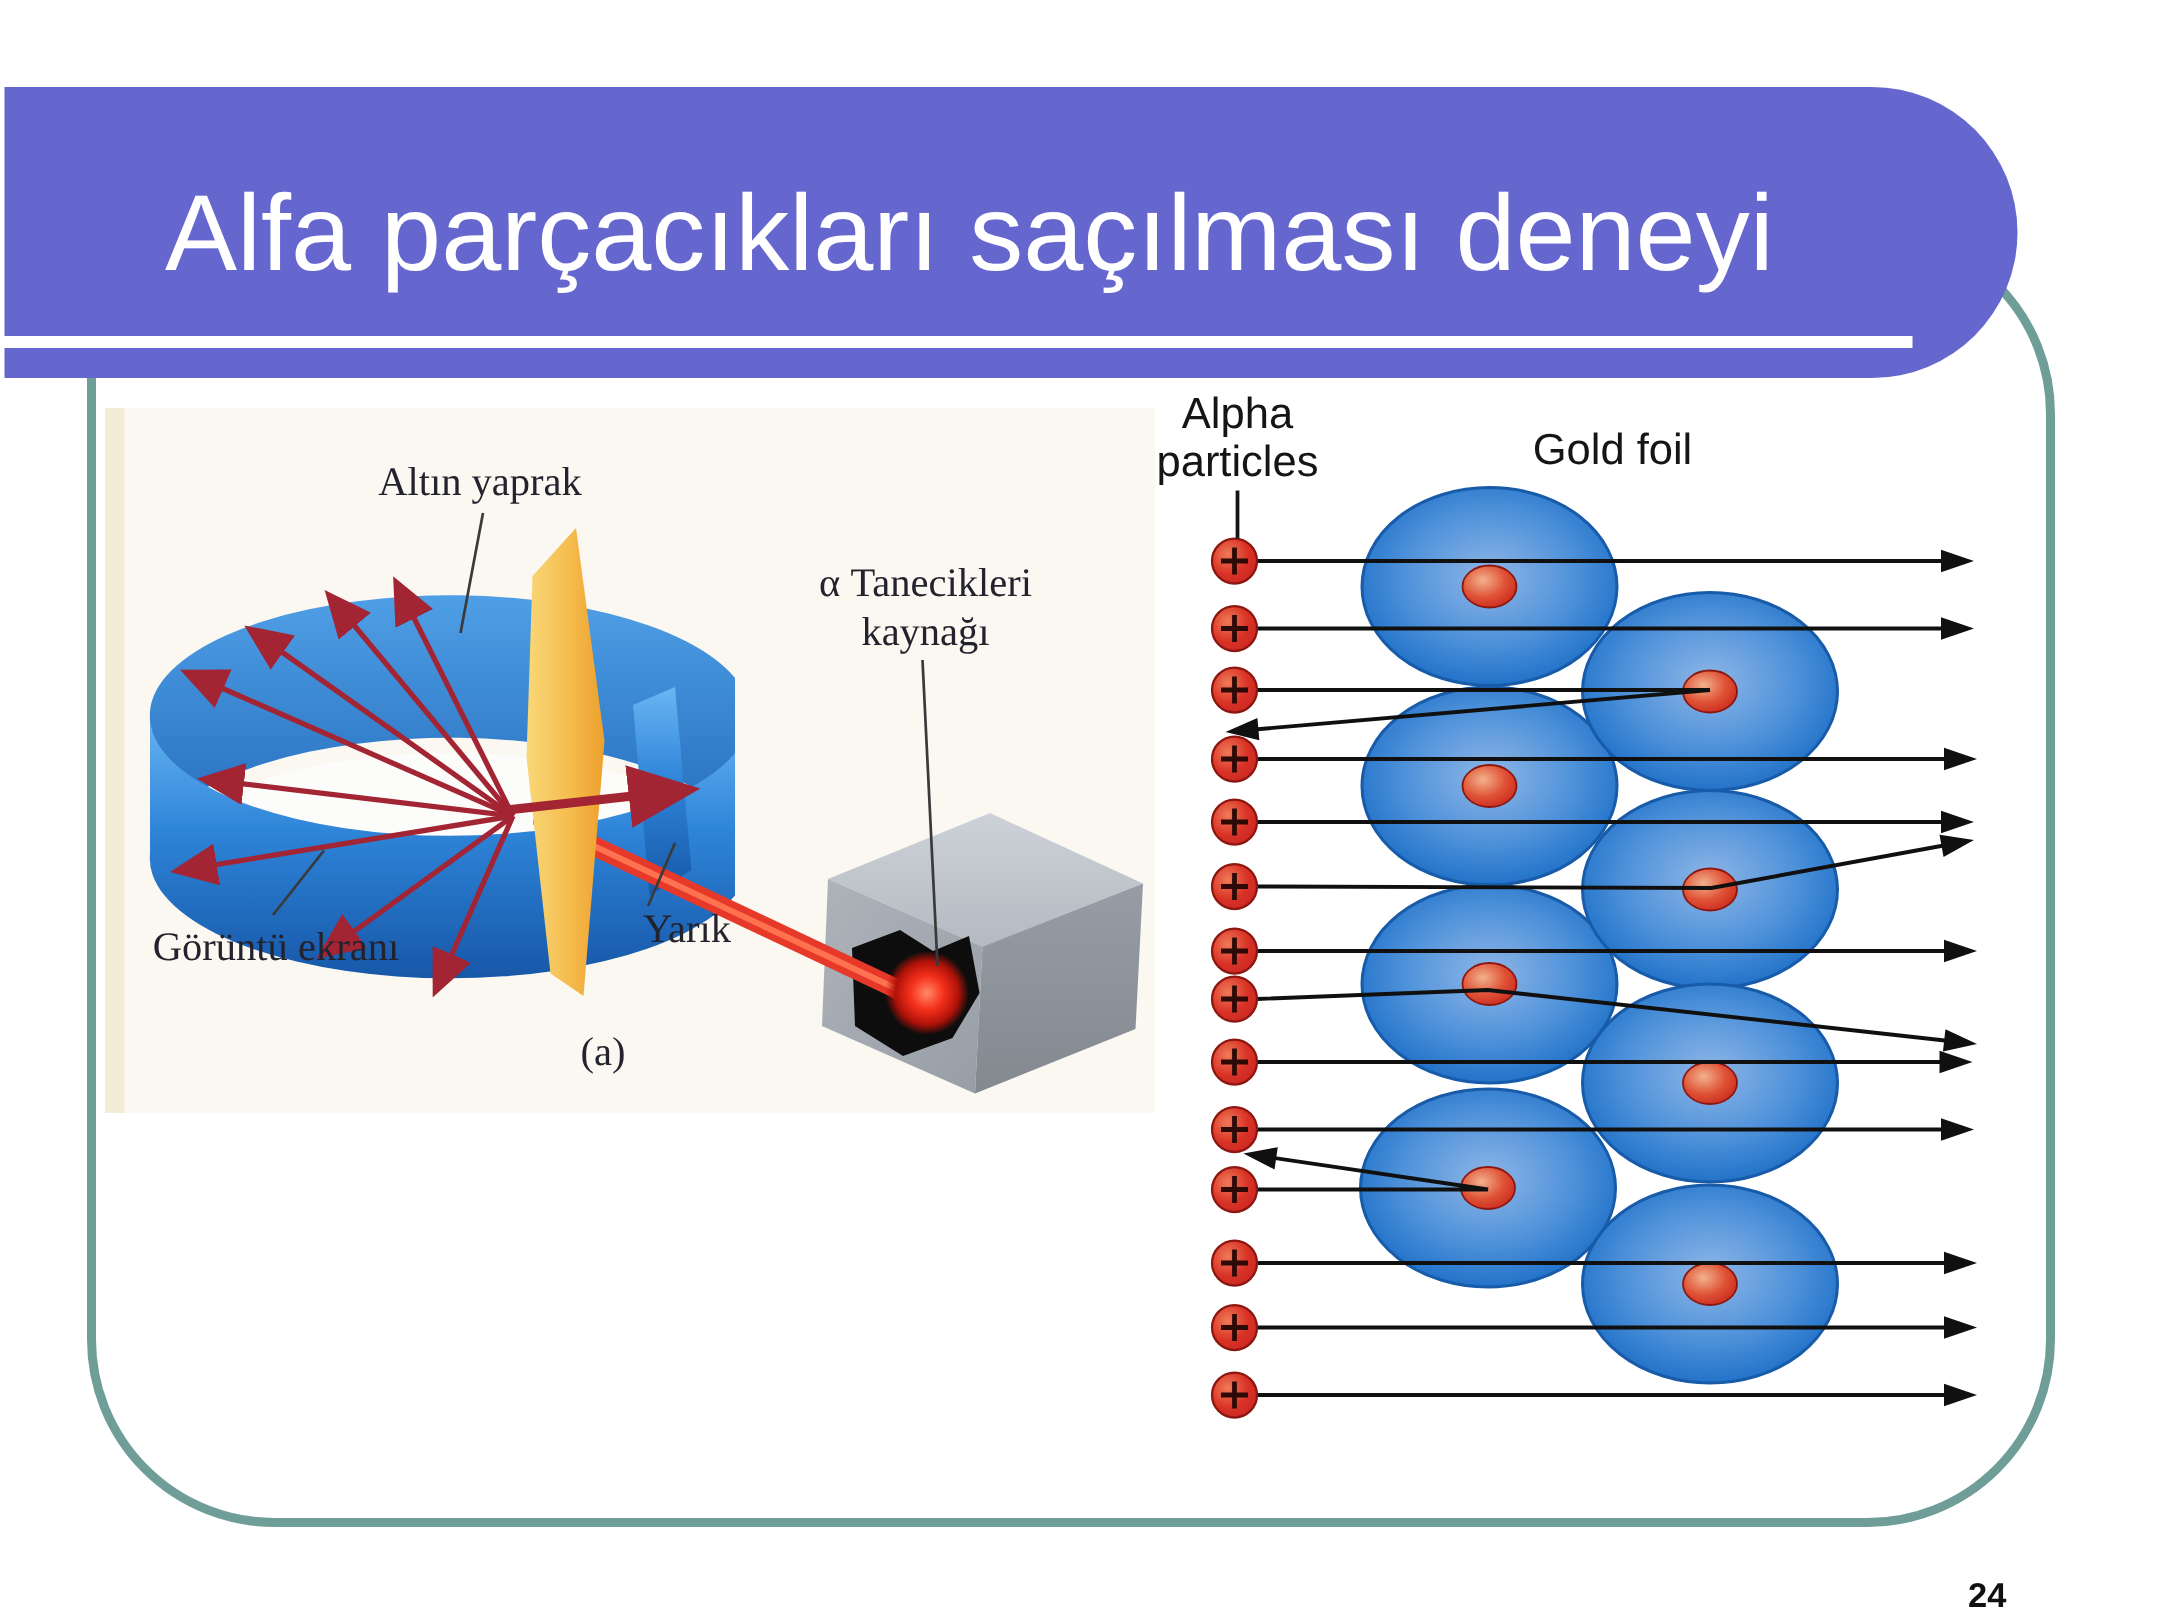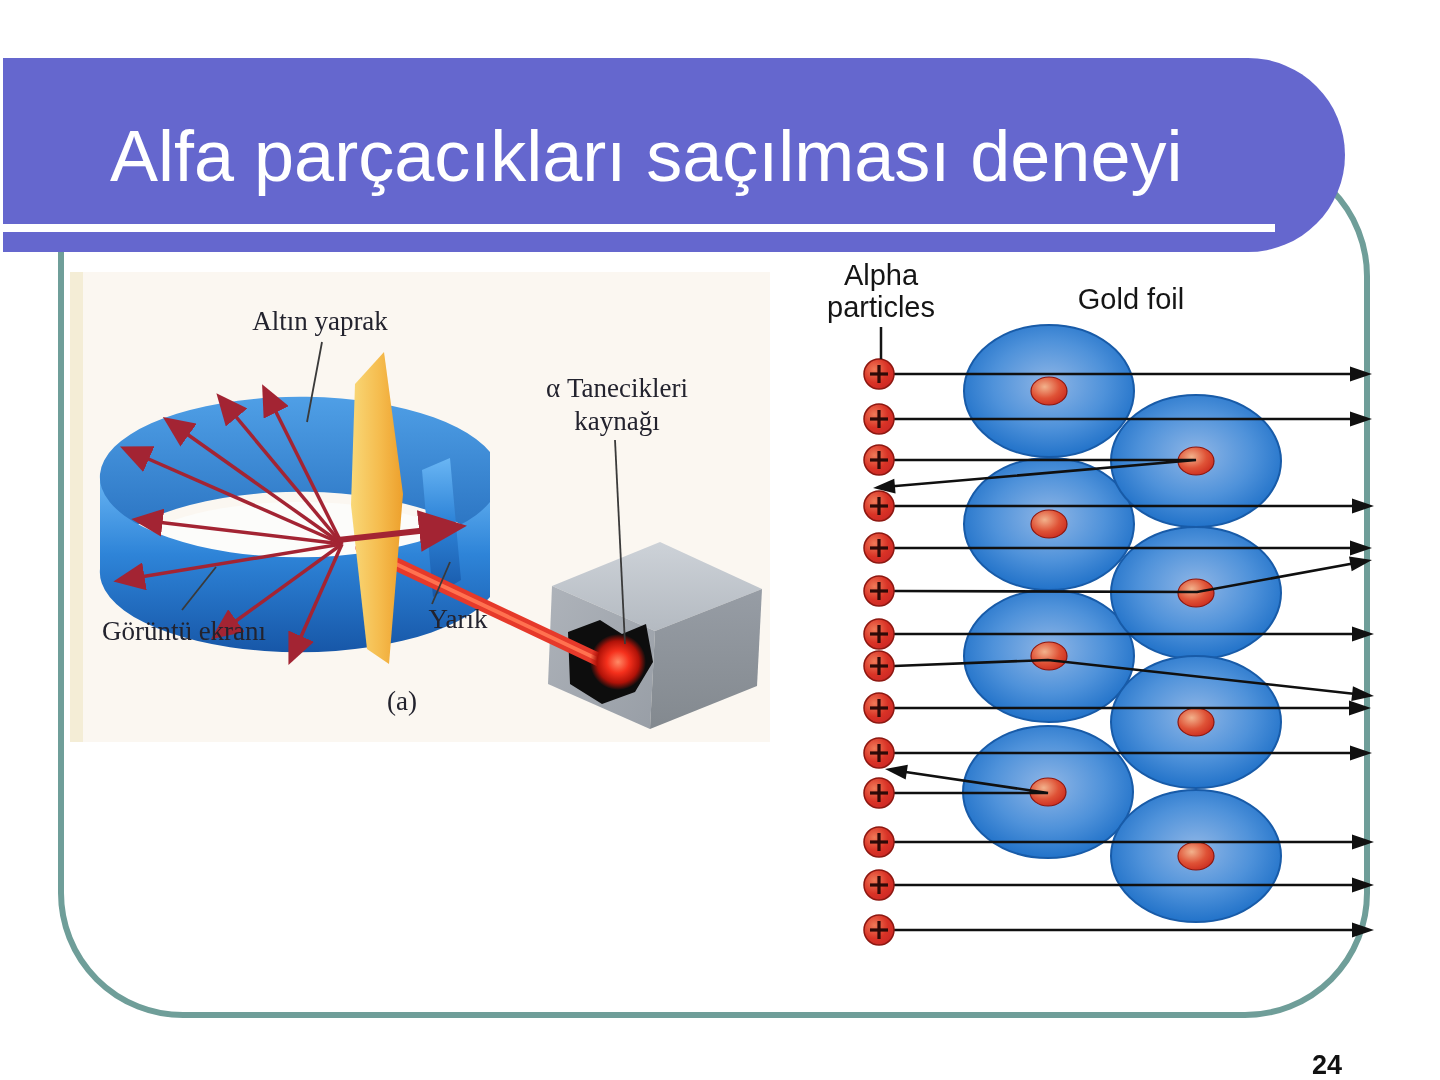--- a/index.html
+++ b/index.html
@@ -20,24 +20,24 @@
   .banner-underline{
     position:absolute;left:0;top:188px;width:1275px;height:8px;
     background:#ffffff;z-index:3;
   }
   .slide-title{
     position:absolute;left:110px;top:84px;z-index:4;
     font-size:72px;line-height:1;color:#ffffff;white-space:nowrap;
     font-family:"Liberation Sans",sans-serif;letter-spacing:0px;
   }
   .apparatus-wrap{position:absolute;left:70px;top:236px;z-index:2;}
-  .scatter-wrap{position:absolute;left:799px;top:205px;z-index:2;text-align:center;}
+  .scatter-wrap{position:absolute;left:743px;top:205px;z-index:2;text-align:center;}
   .page-number{
     position:absolute;left:1312px;top:1014px;z-index:5;
-    font-size:27px;font-weight:bold;color:#111111;
+    font-size:23px;font-weight:bold;color:#111111;
     font-family:"Liberation Sans",sans-serif;
   }
   .serif-label{font-family:"Liberation Serif",serif;}
   .sans-label{font-family:"Liberation Sans",sans-serif;}
 </style>
 </head>
 <body>
 
 <div class="slide">
 

